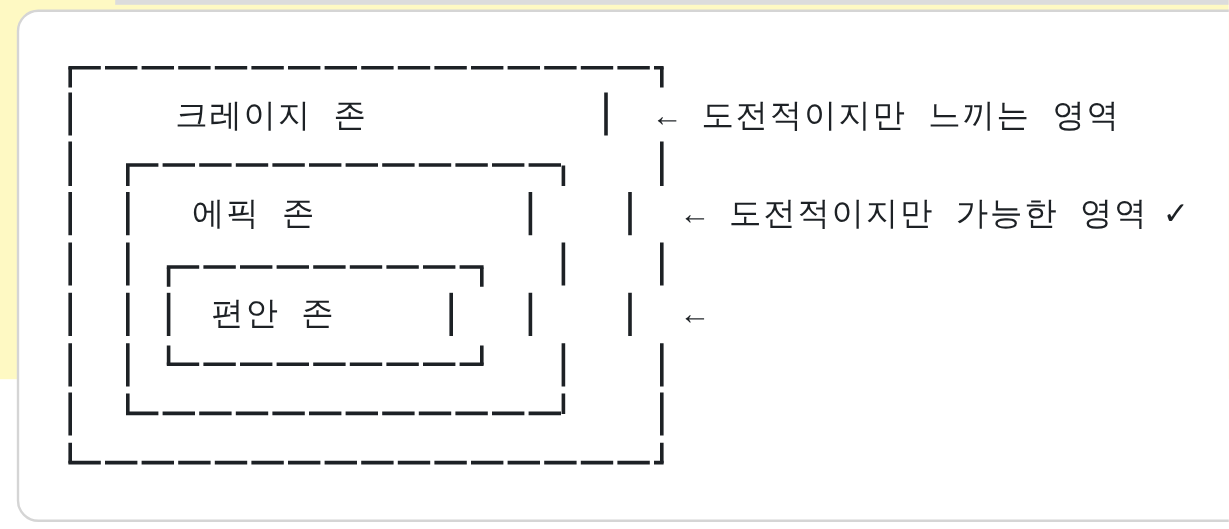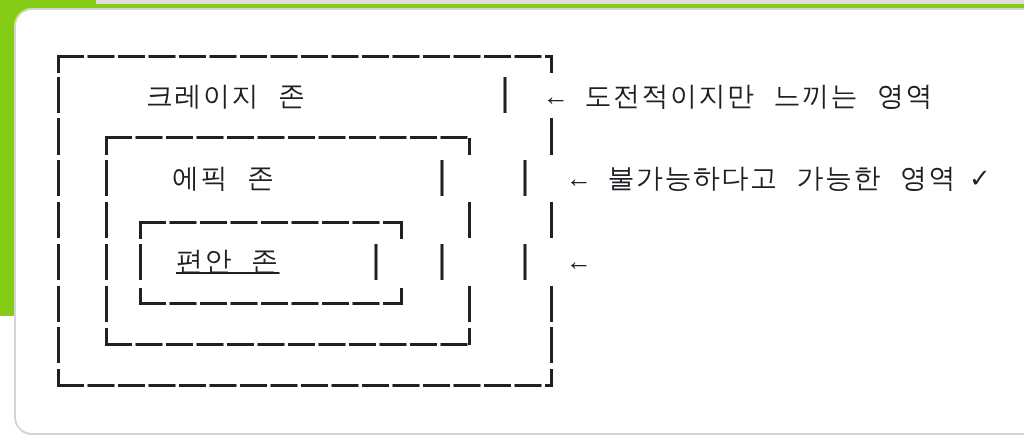--- a/index.html
+++ b/index.html
@@ -8,21 +8,21 @@
     width: 1024px;
     height: 441px;
     overflow: hidden;
     background: #ffffff;
     font-family: "Liberation Sans", "DejaVu Sans", sans-serif;
   }
   .stage {
     position: relative;
     width: 1024px;
     height: 316px;
-    background: #84cc16;
+    background: #fef9c3;
   }
   .top-strip {
     position: absolute;
     left: 96px; right: 0; top: 0;
     height: 4px;
     background: #dcdcdc;
   }
   .below-card {
     position: absolute;
     left: 0; right: 0; top: 437px; bottom: 0;
@@ -57,22 +57,22 @@
   }
   .annotation .arrow {
     font-size: 26px;
     margin-right: 14px;
   }
   .annotation .check {
     font-size: 26px;
     margin-left: 12px;
   }
   .lbl-crazy   { left: 146px; top: 76px;  }
-  .lbl-epic    { left: 172px; top: 158px; }
-  .lbl-comfort { left: 176px; top: 241px; text-decoration: underline; }
+  .lbl-epic    { left: 160px; top: 158px; }
+  .lbl-comfort { left: 176px; top: 241px; }
   .ann-1 { left: 543px; top: 76px;  }
   .ann-2 { left: 566px; top: 158px; }
   .ann-3 { left: 566px; top: 241px; }
   svg path {
     stroke: #1d2125;
     stroke-width: 3;
     fill: none;
     stroke-linecap: butt;
   }
   svg path.dashed-h { stroke-dasharray: 27 3.5; }
@@ -120,21 +120,21 @@
   <div class="zone-label lbl-epic">에픽 존</div>
   <div class="zone-label lbl-comfort">편안 존</div>
 
   <div class="annotation ann-1">
     <span class="arrow">←</span>
     <span class="txt">도전적이지만 느끼는 영역</span>
   </div>
 
   <div class="annotation ann-2">
     <span class="arrow">←</span>
-    <span class="txt">불가능하다고 가능한 영역</span>
+    <span class="txt">도전적이지만 가능한 영역</span>
     <span class="check">✓</span>
   </div>
 
   <div class="annotation ann-3">
     <span class="arrow">←</span>
   </div>
 
 </div>
 
 </body></html>

